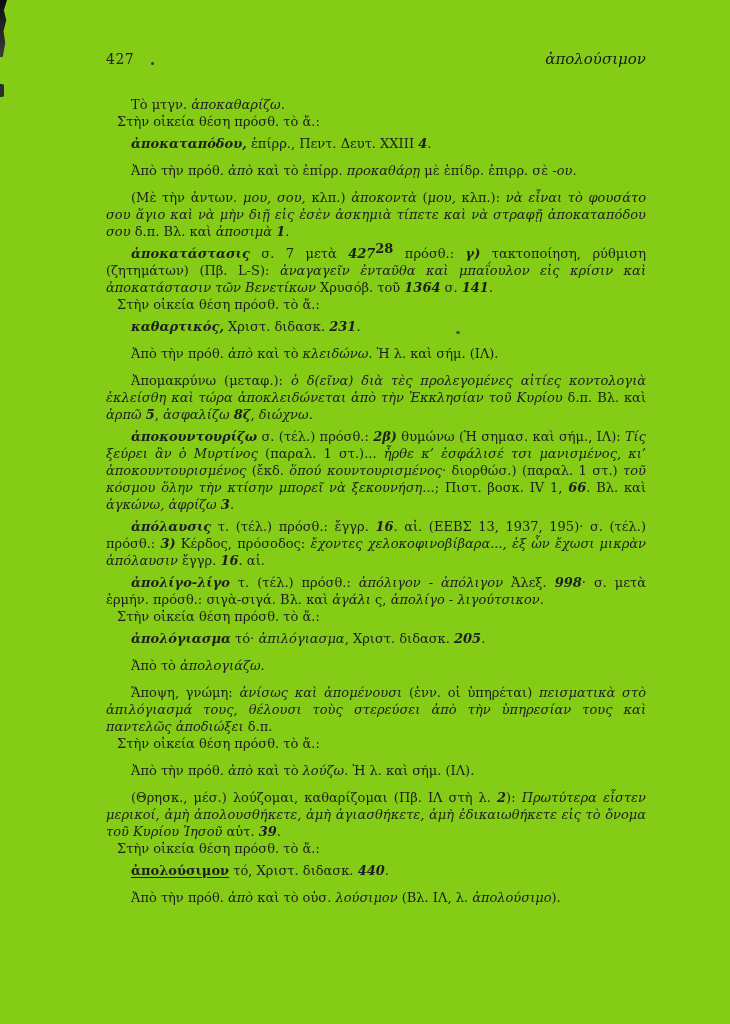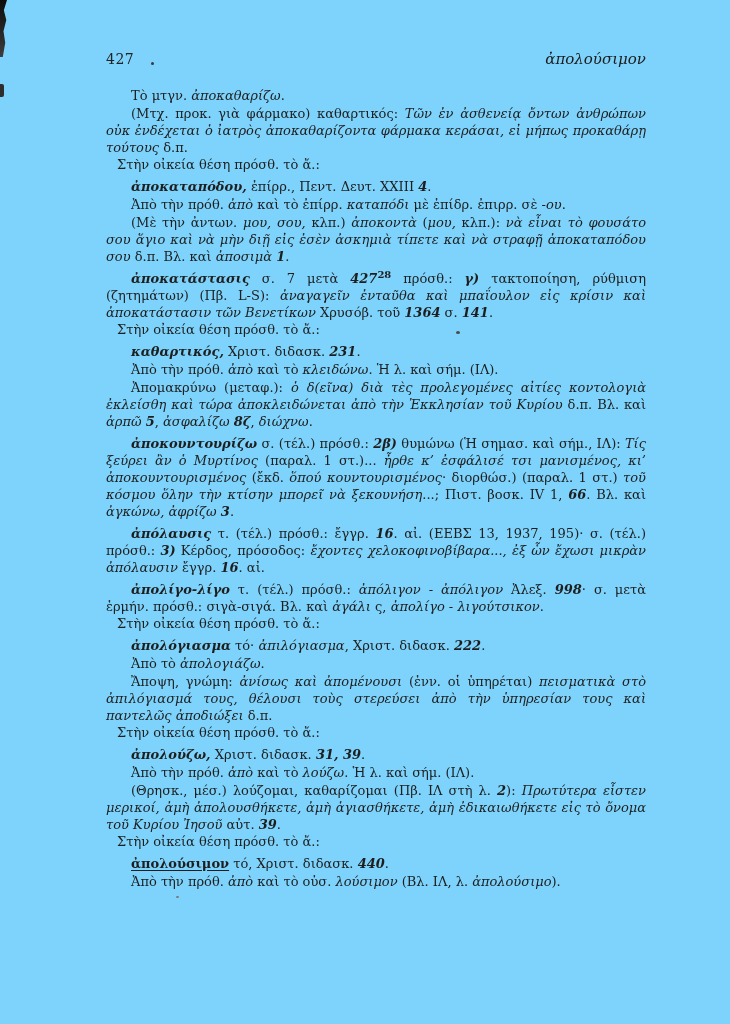--- a/index.html
+++ b/index.html
@@ -6,21 +6,21 @@
     margin: 0;
     padding: 0;
     width: 730px;
     height: 1024px;
     background: #fdfdfc;
   }
   .page {
     position: relative;
     width: 730px;
     height: 1024px;
-    background: #7dd3fc;
+    background: #84cc16;
     overflow: hidden;
     font-family: "DejaVu Serif", "Liberation Serif", serif;
     color: #1e1e1e;
   }
   
   .artifact { position: absolute; background: #1b1b1b; }
   .binding-top {
     left: 0; top: 0; width: 7px; height: 57px;
     background: linear-gradient(180deg, #0d0d0d 0%, #262626 55%, #3d3d3d 100%);
     clip-path: polygon(0 0, 100% 0, 55% 18%, 90% 35%, 50% 55%, 75% 75%, 40% 100%, 0 100%);
@@ -55,65 +55,63 @@
   .text-block {
     position: absolute;
     left: 106px; top: 86px;
     width: 540px;
     font-size: 13px;
     line-height: 17px;
     text-align: justify;
     hyphens: none;
   }
   .para { margin: 0; text-indent: 25px; }
-  .para.body    { margin-top: 1px; }
+  .para.body    { margin-top: 10px; }
   .para.entry   { margin-top: 5px; }
   .para.divider { text-indent: 11px; }
 
   .seg-normal { }
   .seg-italic { font-style: italic; }
   .seg-bold   { font-weight: bold; font-style: italic; }
   .seg-bold-underline { font-weight: bold; text-decoration: underline; text-underline-offset: 2px; }
-  sup.seg-sup { font-size: 10px; font-weight: bold; line-height: 0; margin-top: 40px; }
+  sup.seg-sup { font-size: 13px; font-weight: bold; line-height: 0; margin-top: 40px; }
 </style>
 </head>
 <body>
 
 <div class="page">
   <div class="artifact binding-top"></div>
   <div class="artifact binding-small"></div>
   <div class="artifact speck-1"></div>
   <div class="artifact speck-2"></div>
   <div class="artifact speck-3"></div>
 
   <header class="page-header">
     <span class="page-number">427</span>
     <span class="running-header">ἀπολούσιμον</span>
   </header>
 
   <main class="text-block">
       <p class="para body"><span class="seg-normal">Τὸ μτγν. </span><span class="seg-italic">ἀποκαθαρίζω</span><span class="seg-normal">.</span></p>
-      <p class="para body"><span class="seg-normal">(Μτχ. προκ. γιὰ φάρμακο) καθαρτικός: </span><span class="seg-italic">Τῶν ἐν ἀσθενείᾳ ὄντων ἀνθρώπων οὐκ ἐνδέχεται ὁ ἰατρὸς ἀποκαθαρίζοντα φάρμακα κεράσαι, εἰ μήπως προκαθάρῃ τούτους</span><span class="seg-normal"> δ.π.</span></p>
       <p class="para divider"><span class="seg-normal">Στὴν οἰκεία θέση πρόσθ. τὸ ἄ.:</span></p>
       <p class="para entry"><span class="seg-bold">ἀποκαταπόδου,</span><span class="seg-normal"> ἐπίρρ., Πεντ. Δευτ. XXIII </span><span class="seg-bold">4</span><span class="seg-normal">.</span></p>
-      <p class="para body"><span class="seg-normal">Ἀπὸ τὴν πρόθ. </span><span class="seg-italic">ἀπὸ</span><span class="seg-normal"> καὶ τὸ ἐπίρρ. </span><span class="seg-italic">καταπόδι</span><span class="seg-normal"> μὲ ἐπίδρ. ἐπιρρ. σὲ </span><span class="seg-italic">-ου</span><span class="seg-normal">.</span></p>
+      <p class="para body"><span class="seg-normal">Ἀπὸ τὴν πρόθ. </span><span class="seg-italic">ἀπὸ</span><span class="seg-normal"> καὶ τὸ ἐπίρρ. </span><span class="seg-italic">προκαθάρῃ</span><span class="seg-normal"> μὲ ἐπίδρ. ἐπιρρ. σὲ </span><span class="seg-italic">-ου</span><span class="seg-normal">.</span></p>
       <p class="para body"><span class="seg-normal">(Μὲ τὴν ἀντων. </span><span class="seg-italic">μου, σου,</span><span class="seg-normal"> κλπ.) </span><span class="seg-italic">ἀποκοντὰ</span><span class="seg-normal"> (</span><span class="seg-italic">μου,</span><span class="seg-normal"> κλπ.): </span><span class="seg-italic">νὰ εἶναι τὸ φουσάτο σου ἅγιο καὶ νὰ μὴν διῇ εἰς ἐσὲν ἀσκημιὰ τίπετε καὶ νὰ στραφῇ ἀποκαταπόδου σου</span><span class="seg-normal"> δ.π. Βλ. καὶ </span><span class="seg-italic">ἀποσιμὰ</span><span class="seg-normal"> </span><span class="seg-bold">1</span><span class="seg-normal">.</span></p>
       <p class="para entry"><span class="seg-bold">ἀποκατάστασις</span><span class="seg-normal"> σ. 7 μετὰ </span><span class="seg-bold">427</span><sup class="seg-sup">28</sup><span class="seg-normal"> πρόσθ.: </span><span class="seg-bold">γ)</span><span class="seg-normal"> τακτοποίηση, ρύθμιση (ζητημάτων) (Πβ. L-S): </span><span class="seg-italic">ἀναγαγεῖν ἐνταῦθα καὶ μπαΐουλον εἰς κρίσιν καὶ ἀποκατάστασιν τῶν Βενετίκων</span><span class="seg-normal"> Χρυσόβ. τοῦ </span><span class="seg-bold">1364</span><span class="seg-normal"> σ. </span><span class="seg-bold">141</span><span class="seg-normal">.</span></p>
       <p class="para divider"><span class="seg-normal">Στὴν οἰκεία θέση πρόσθ. τὸ ἄ.:</span></p>
       <p class="para entry"><span class="seg-bold">καθαρτικός,</span><span class="seg-normal"> Χριστ. διδασκ. </span><span class="seg-bold">231</span><span class="seg-normal">.</span></p>
       <p class="para body"><span class="seg-normal">Ἀπὸ τὴν πρόθ. </span><span class="seg-italic">ἀπὸ</span><span class="seg-normal"> καὶ τὸ </span><span class="seg-italic">κλειδώνω</span><span class="seg-normal">. Ἡ λ. καὶ σήμ. (ΙΛ).</span></p>
       <p class="para body"><span class="seg-normal">Ἀπομακρύνω (μεταφ.): </span><span class="seg-italic">ὁ δ(εῖνα) διὰ τὲς προλεγομένες αἰτίες κοντολογιὰ ἐκλείσθη καὶ τώρα ἀποκλειδώνεται ἀπὸ τὴν Ἐκκλησίαν τοῦ Κυρίου</span><span class="seg-normal"> δ.π. Βλ. καὶ </span><span class="seg-italic">ἁρπῶ</span><span class="seg-normal"> </span><span class="seg-bold">5</span><span class="seg-normal">, </span><span class="seg-italic">ἀσφαλίζω</span><span class="seg-normal"> </span><span class="seg-bold">8ζ</span><span class="seg-normal">, </span><span class="seg-italic">διώχνω</span><span class="seg-normal">.</span></p>
       <p class="para entry"><span class="seg-bold">ἀποκουντουρίζω</span><span class="seg-normal"> σ. (τέλ.) πρόσθ.: </span><span class="seg-bold">2β)</span><span class="seg-normal"> θυμώνω (Ἡ σημασ. καὶ σήμ., ΙΛ): </span><span class="seg-italic">Τίς ξεύρει ἂν ὁ Μυρτίνος</span><span class="seg-normal"> (παραλ. 1 στ.)... </span><span class="seg-italic">ἦρθε κ’ ἐσφάλισέ τσι μανισμένος, κι’ ἀποκουντουρισμένος</span><span class="seg-normal"> (ἔκδ. </span><span class="seg-italic">ὅπού κουντουρισμένος</span><span class="seg-normal">· διορθώσ.) (παραλ. 1 στ.) </span><span class="seg-italic">τοῦ κόσμου ὅλην τὴν κτίσην μπορεῖ νὰ ξεκουνήση</span><span class="seg-normal">...; Πιστ. βοσκ. IV 1, </span><span class="seg-bold">66</span><span class="seg-normal">. Βλ. καὶ </span><span class="seg-italic">ἀγκώνω, ἀφρίζω</span><span class="seg-normal"> </span><span class="seg-bold">3</span><span class="seg-normal">.</span></p>
       <p class="para entry"><span class="seg-bold">ἀπόλαυσις</span><span class="seg-normal"> τ. (τέλ.) πρόσθ.: ἔγγρ. </span><span class="seg-bold">16</span><span class="seg-normal">. αἰ. (ΕΕΒΣ 13, 1937, 195)· σ. (τέλ.) πρόσθ.: </span><span class="seg-bold">3)</span><span class="seg-normal"> Κέρδος, πρόσοδος: </span><span class="seg-italic">ἔχοντες χελοκοφινοβίβαρα..., ἐξ ὧν ἔχωσι μικρὰν ἀπόλαυσιν</span><span class="seg-normal"> ἔγγρ. </span><span class="seg-bold">16</span><span class="seg-normal">. αἰ.</span></p>
       <p class="para entry"><span class="seg-bold">ἀπολίγο-λίγο</span><span class="seg-normal"> τ. (τέλ.) πρόσθ.: </span><span class="seg-italic">ἀπόλιγον - ἀπόλιγον</span><span class="seg-normal"> Ἀλεξ. </span><span class="seg-bold">998</span><span class="seg-normal">· σ. μετὰ ἑρμήν. πρόσθ.: σιγὰ-σιγά. Βλ. καὶ </span><span class="seg-italic">ἀγάλι</span><span class="seg-normal"> ς, </span><span class="seg-italic">ἀπολίγο - λιγούτσικον</span><span class="seg-normal">.</span></p>
       <p class="para divider"><span class="seg-normal">Στὴν οἰκεία θέση πρόσθ. τὸ ἄ.:</span></p>
-      <p class="para entry"><span class="seg-bold">ἀπολόγιασμα</span><span class="seg-normal"> τό· </span><span class="seg-italic">ἀπιλόγιασμα</span><span class="seg-normal">, Χριστ. διδασκ. </span><span class="seg-bold">222</span><span class="seg-normal">.</span></p>
+      <p class="para entry"><span class="seg-bold">ἀπολόγιασμα</span><span class="seg-normal"> τό· </span><span class="seg-italic">ἀπιλόγιασμα</span><span class="seg-normal">, Χριστ. διδασκ. </span><span class="seg-bold">205</span><span class="seg-normal">.</span></p>
       <p class="para body"><span class="seg-normal">Ἀπὸ τὸ </span><span class="seg-italic">ἀπολογιάζω</span><span class="seg-normal">.</span></p>
       <p class="para body"><span class="seg-normal">Ἄποψη, γνώμη: </span><span class="seg-italic">ἀνίσως καὶ ἀπομένουσι</span><span class="seg-normal"> (ἐνν. οἱ ὑπηρέται) </span><span class="seg-italic">πεισματικὰ στὸ ἀπιλόγιασμά τους, θέλουσι τοὺς στερεύσει ἀπὸ τὴν ὑπηρεσίαν τους καὶ παντελῶς ἀποδιώξει</span><span class="seg-normal"> δ.π.</span></p>
       <p class="para divider"><span class="seg-normal">Στὴν οἰκεία θέση πρόσθ. τὸ ἄ.:</span></p>
-      <p class="para entry"><span class="seg-bold">ἀπολούζω,</span><span class="seg-normal"> Χριστ. διδασκ. </span><span class="seg-bold">31, 39</span><span class="seg-normal">.</span></p>
       <p class="para body"><span class="seg-normal">Ἀπὸ τὴν πρόθ. </span><span class="seg-italic">ἀπὸ</span><span class="seg-normal"> καὶ τὸ </span><span class="seg-italic">λούζω</span><span class="seg-normal">. Ἡ λ. καὶ σήμ. (ΙΛ).</span></p>
       <p class="para body"><span class="seg-normal">(Θρησκ., μέσ.) λούζομαι, καθαρίζομαι (Πβ. ΙΛ στὴ λ. </span><span class="seg-bold">2</span><span class="seg-normal">): </span><span class="seg-italic">Πρωτύτερα εἶστεν μερικοί, ἀμὴ ἀπολουσθήκετε, ἀμὴ ἁγιασθήκετε, ἀμὴ ἐδικαιωθήκετε εἰς τὸ ὄνομα τοῦ Κυρίου Ἰησοῦ</span><span class="seg-normal"> αὐτ. </span><span class="seg-bold">39</span><span class="seg-normal">.</span></p>
       <p class="para divider"><span class="seg-normal">Στὴν οἰκεία θέση πρόσθ. τὸ ἄ.:</span></p>
       <p class="para entry"><span class="seg-bold-underline">ἀπολούσιμον</span><span class="seg-normal"> τό, Χριστ. διδασκ. </span><span class="seg-bold">440</span><span class="seg-normal">.</span></p>
       <p class="para body"><span class="seg-normal">Ἀπὸ τὴν πρόθ. </span><span class="seg-italic">ἀπὸ</span><span class="seg-normal"> καὶ τὸ οὐσ. </span><span class="seg-italic">λούσιμον</span><span class="seg-normal"> (Βλ. ΙΛ, λ. </span><span class="seg-italic">ἀπολούσιμο</span><span class="seg-normal">).</span></p>
     </main>
 </div>
 
 </body></html>

